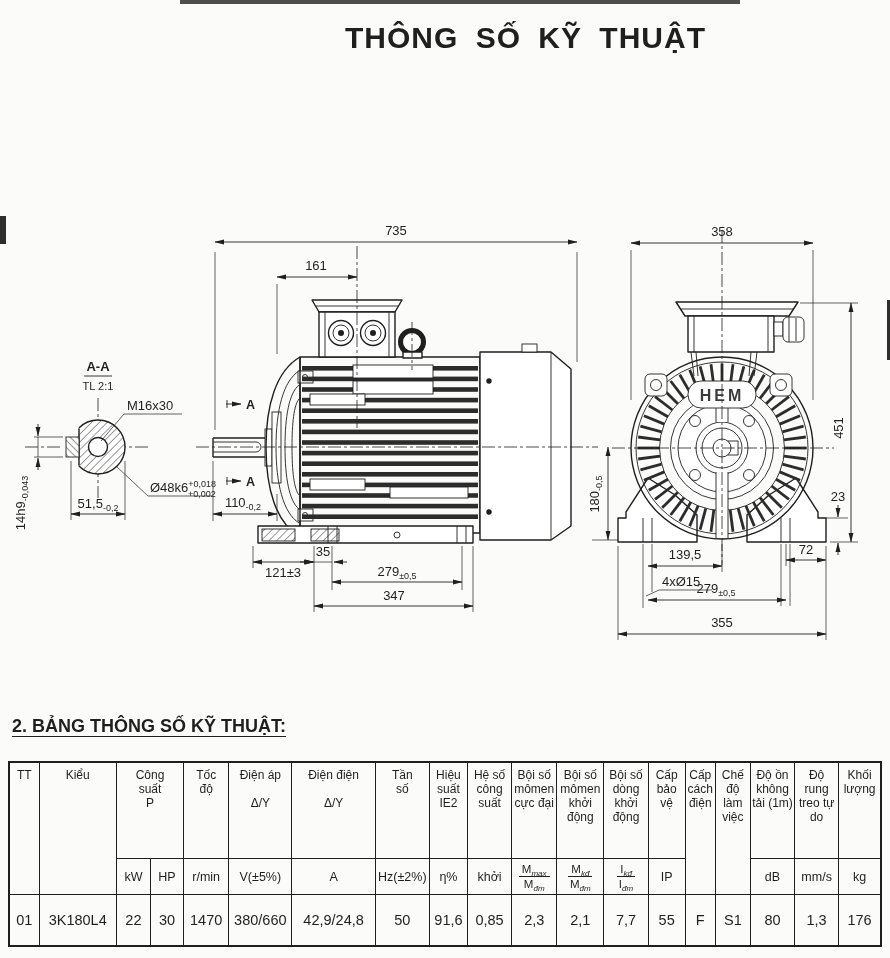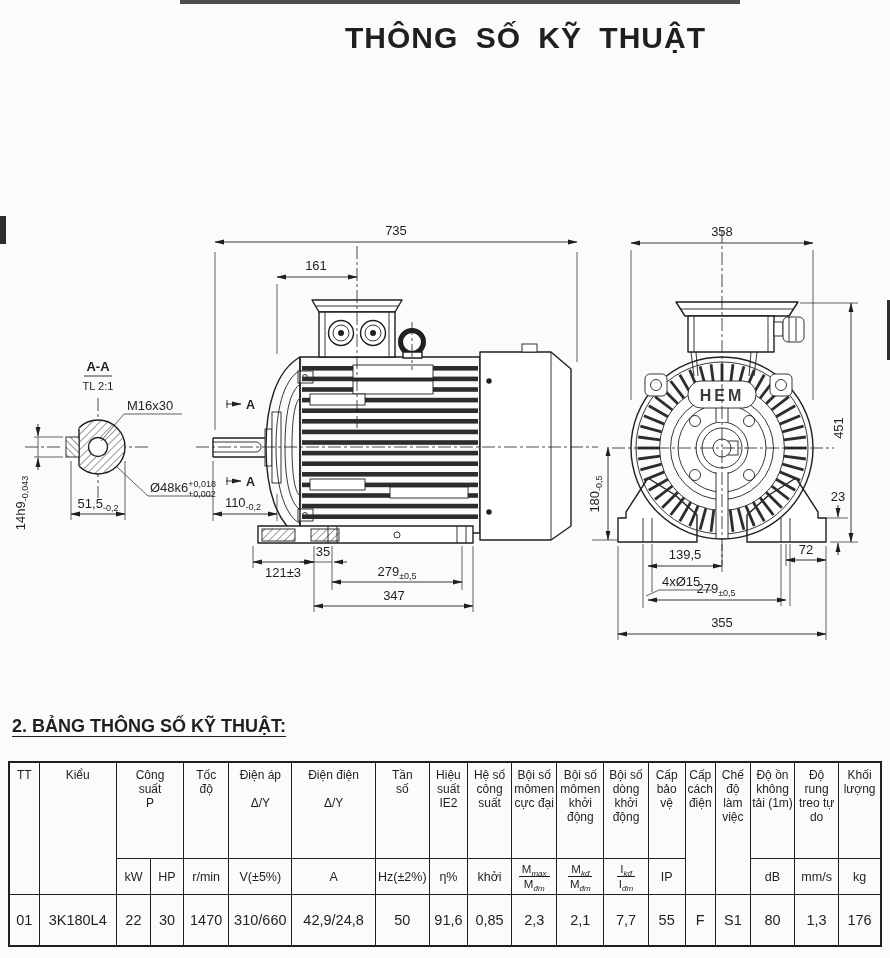--- a/index.html
+++ b/index.html
@@ -512,21 +512,21 @@
         <th>kg</th>
       </tr>
     </thead>
     <tbody>
       <tr class="dr">
         <td>01</td>
         <td>3K180L4</td>
         <td>22</td>
         <td>30</td>
         <td>1470</td>
-        <td>310/660</td>
+        <td>380/660</td>
         <td>42,9/24,8</td>
         <td>50</td>
         <td>91,6</td>
         <td>0,85</td>
         <td>2,3</td>
         <td>2,1</td>
         <td>7,7</td>
         <td>55</td>
         <td>F</td>
         <td>S1</td>

